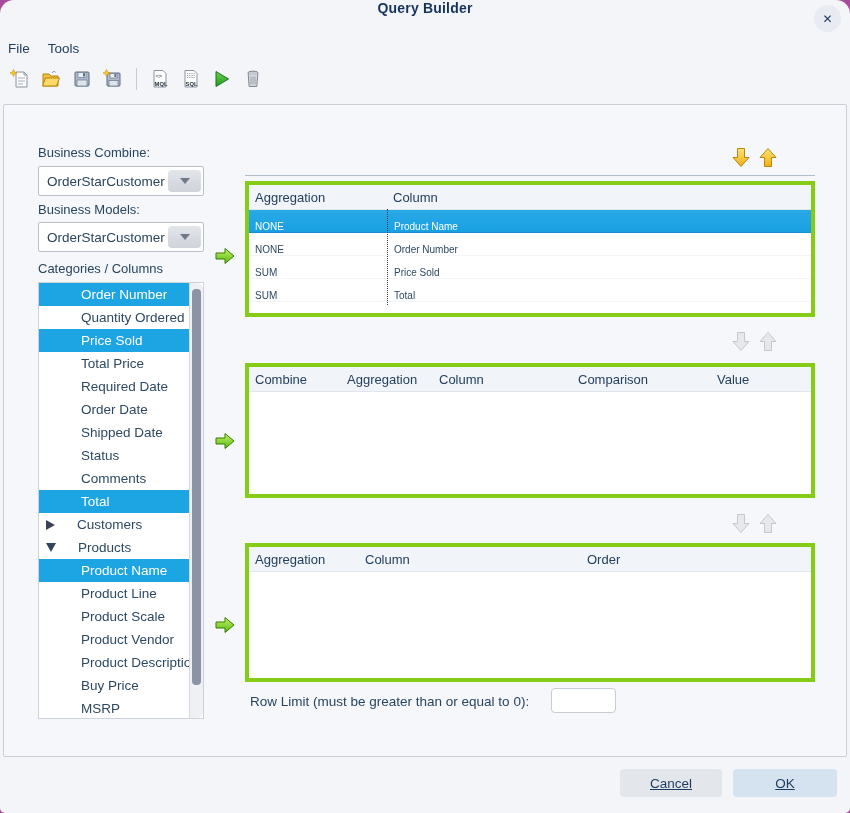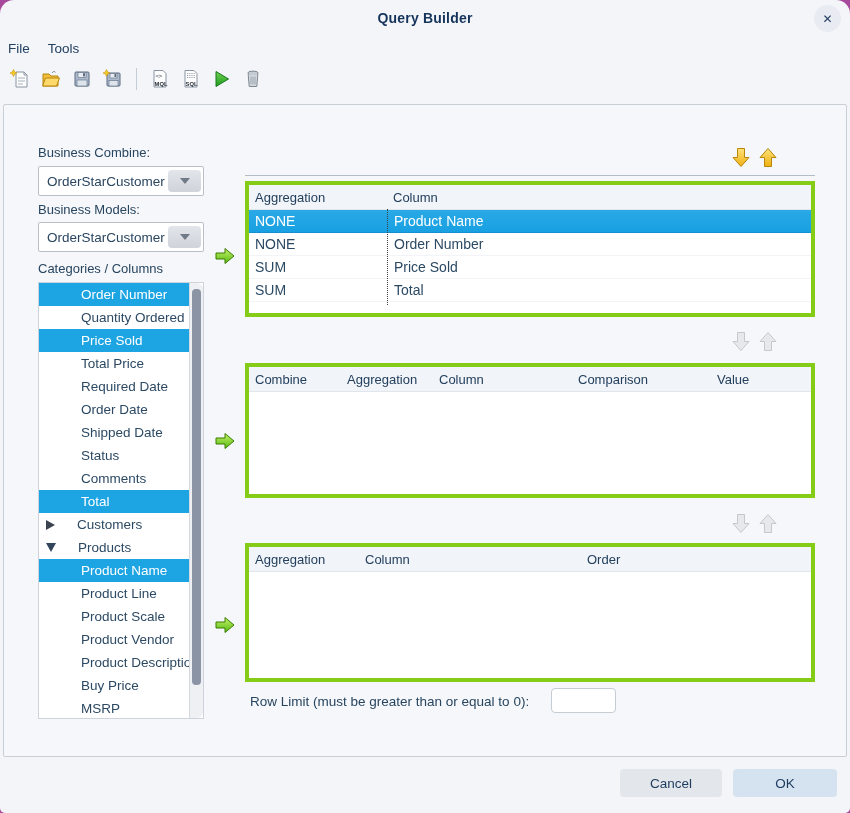--- a/index.html
+++ b/index.html
@@ -9,21 +9,21 @@
     font-family:"Liberation Sans","DejaVu Sans",sans-serif;
     -webkit-font-smoothing:antialiased;
   }
   #dialog{
     position:absolute;left:0;top:0;width:850px;height:813px;
     background:#f3f5f9;
     border-radius:14px 14px 5px 5px;
   }
   
   .title{
-    position:absolute;top:10px;left:0;right:0;text-align:center;
+    position:absolute;top:0;left:0;right:0;text-align:center;
     font-size:14px;font-weight:bold;color:#15335b;letter-spacing:.2px;
   }
   .close-btn{
     position:absolute;top:5px;right:9px;width:27px;height:27px;border-radius:50%;
     background:#e8ebf1;display:flex;align-items:center;justify-content:center;
     font-size:12px;font-weight:bold;color:#1d3b5e;cursor:default;
   }
   
   .menubar{position:absolute;top:40px;left:6px;display:flex;gap:14px;font-size:13.5px;color:#23405f}
   .menu-item{padding:1px 2px}
@@ -74,36 +74,36 @@
   .t1h .hcell:nth-child(1){width:138px}
   .t1h .hcell:nth-child(2){flex:1}
   .t2h .hcell:nth-child(1){width:92px}
   .t2h .hcell:nth-child(2){width:92px}
   .t2h .hcell:nth-child(3){width:139px}
   .t2h .hcell:nth-child(4){width:139px}
   .t2h .hcell:nth-child(5){flex:1}
   .t3h .hcell:nth-child(1){width:110px}
   .t3h .hcell:nth-child(2){width:222px}
   .t3h .hcell:nth-child(3){flex:1}
-  .trow{height:22px;display:flex;align-items:center;font-size:14px;color:#2c4963;border-bottom:1px solid #f2f4f7}
+  .trow{height:22px;display:flex;align-items:flex-end;font-size:10px;color:#2c4963;border-bottom:1px solid #f2f4f7}
   .trow.sel{background:linear-gradient(#2aa9e6,#18a0e2);color:#fff;border-bottom:1px solid #148fd0}
   .tcell.c1{width:132px;padding-left:6px}
   .tcell.c2{flex:1;padding-left:7px}
   .dotline{position:absolute;left:138px;top:24px;bottom:8px;width:0;border-left:1px dotted #3e3e3e}
   .sepline{position:absolute;left:245px;top:175px;width:570px;height:1px;background:#b2bdc8}
   
   .rowlimit-input{
     position:absolute;left:551px;top:688px;width:55px;height:23px;
     border:1px solid #c6ccd4;border-radius:4px;background:#fff;
     font-family:"Liberation Sans",sans-serif;font-size:13.5px;color:#2c4963;padding:0 4px;outline:none;
   }
   
   .footer-btn{
     position:absolute;top:769px;height:28px;border:none;border-radius:4px;
-    font-family:"Liberation Sans",sans-serif;font-size:13.5px;color:#1d3b5e;
+    font-family:"Liberation Sans",sans-serif;font-size:13.5px;color:#1d3b5e;text-decoration:underline;
   }
   .cancel{left:620px;width:102px;background:#e3e6ea}
   .ok{left:733px;width:104px;background:#d5e3f0}
 </style>
 </head>
 <body>
 
 <svg width="0" height="0" style="position:absolute" aria-hidden="true">
   <defs>
     <linearGradient id="gGreen" x1="0" y1="0" x2="0" y2="1">

